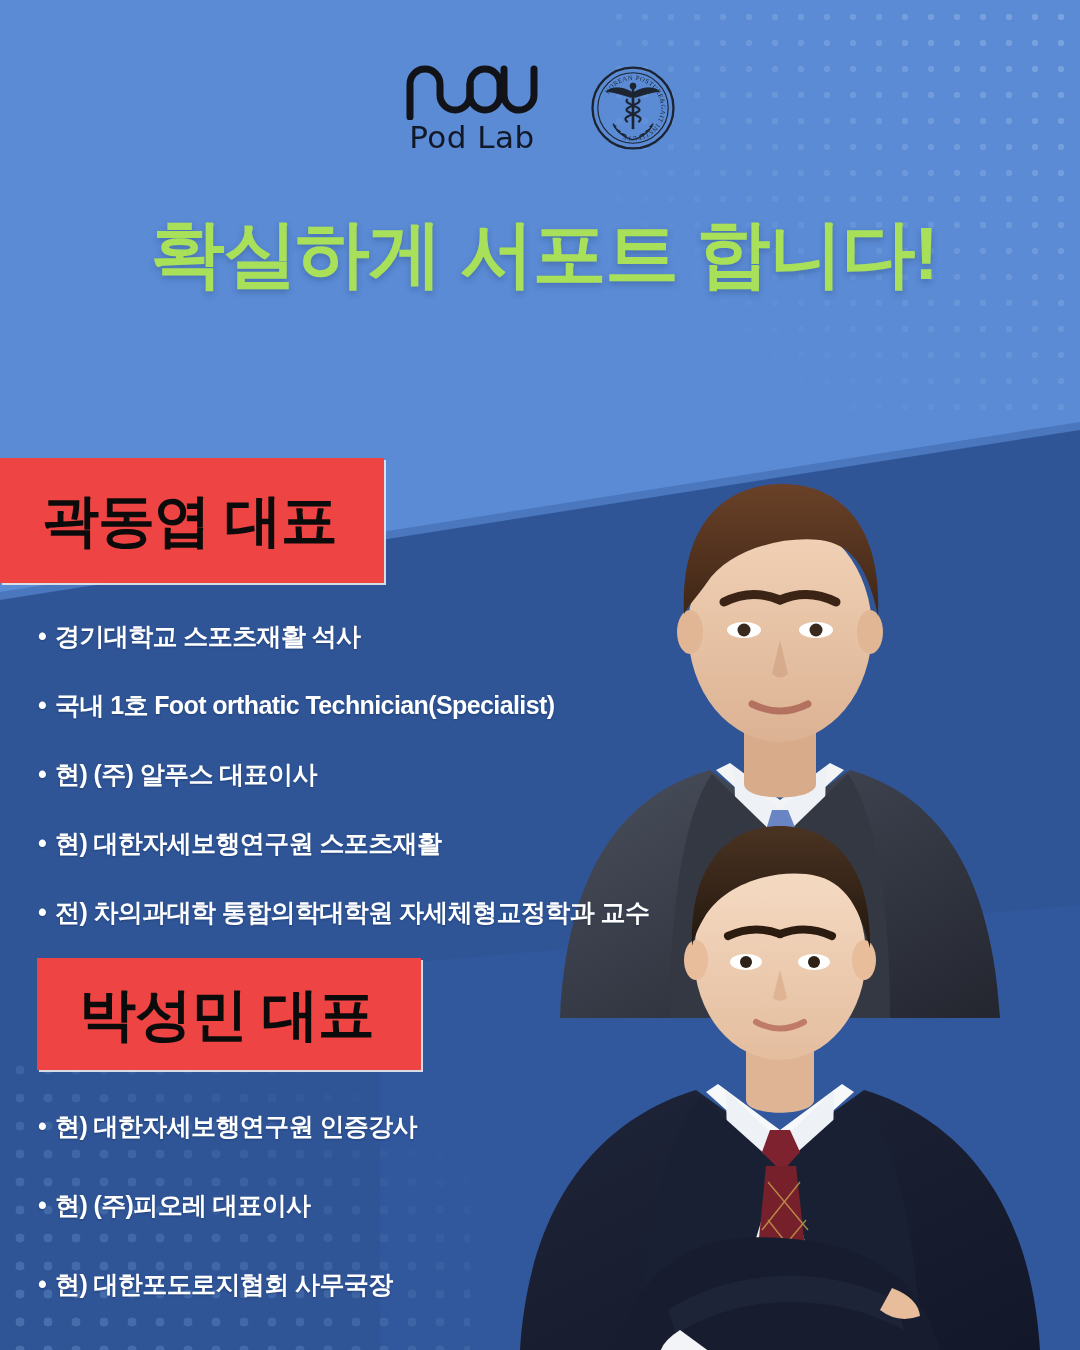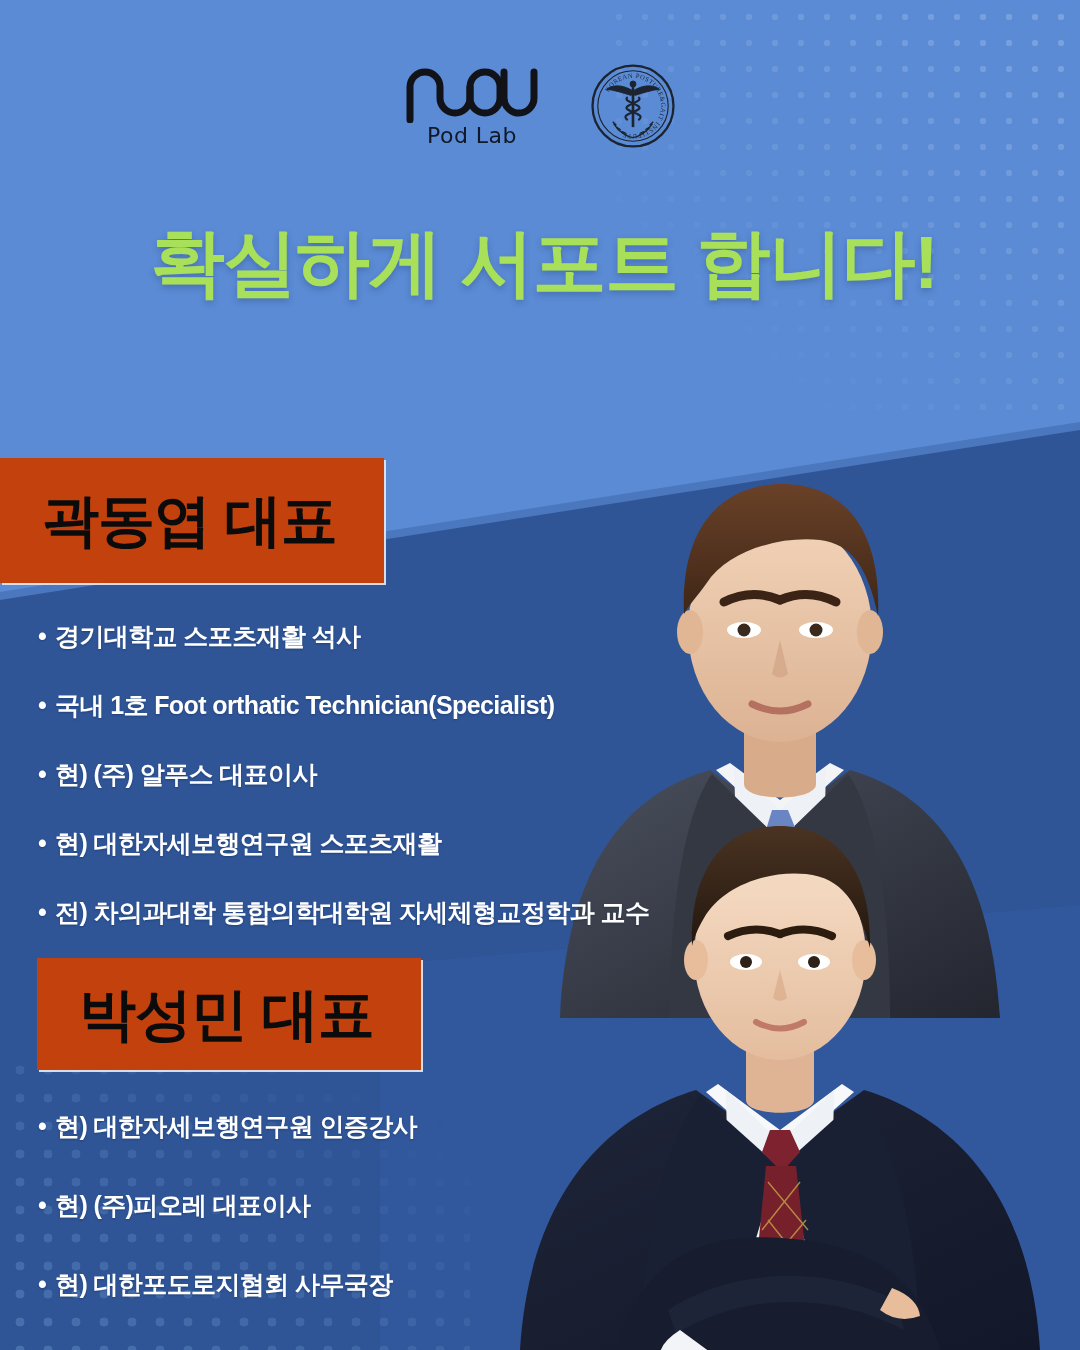--- a/index.html
+++ b/index.html
@@ -78,21 +78,21 @@
   .logos{
     position:absolute;
     top:62px; left:0; width:1080px;
     display:flex; align-items:center; justify-content:center;
     gap:48px;
     z-index:6;
   }
   .podlab{display:flex;flex-direction:column;align-items:center;gap:2px;}
   .podlab svg{display:block;}
   .podlab-word{
-    font-size:22px; letter-spacing:.5px; color:#111827;
+    font-size:31px; letter-spacing:.5px; color:#111827;
     font-family:"DejaVu Sans","Liberation Sans",sans-serif;
     font-weight:400; line-height:1;
   }
   .kpgi{display:flex;align-items:center;gap:15px;}
   .kpgi-seal{width:88px;height:88px;display:block;}
   .kpgi-text{
     font-family:"Liberation Serif","DejaVu Serif",serif;
     color:#131a24;
     font-size:26px;
     line-height:1.18;
@@ -116,36 +116,36 @@
     line-height:1.14;
     text-shadow:0 2px 5px rgba(20,45,90,.25);
   }
   .headline .l2{
     display:block;
     font-size:74px;
     font-weight:800;
     color:#a9e05a;
     letter-spacing:-1.5px;
     line-height:1.2;
-    margin-top:17px;
+    margin-top:8px;
     text-shadow:0 3px 6px rgba(20,45,90,.28);
     padding-left:8px;
   }
 
   
   .photo{position:absolute;}
   .photo svg{display:block;}
   #photo-senior{ left:520px; top:418px; width:520px; height:600px; z-index:4;}
   #photo-junior{ left:500px; top:790px; width:560px; height:560px; z-index:5;}
 
   
   .name-badge{
     position:absolute;
     left:0;
-    background:#c2410c;
+    background:#ef4444;
     box-shadow:2px 2px 0 rgba(225,228,234,.95);
     display:flex; align-items:center;
     z-index:7;
   }
   #badge-1{ top:458px; width:384px; height:125px; }
   #badge-2{ top:958px; width:384px; height:112px;margin-left:37px; }
   .name-badge span{
     display:block;
     color:#0b0b0b;
     font-weight:800;

